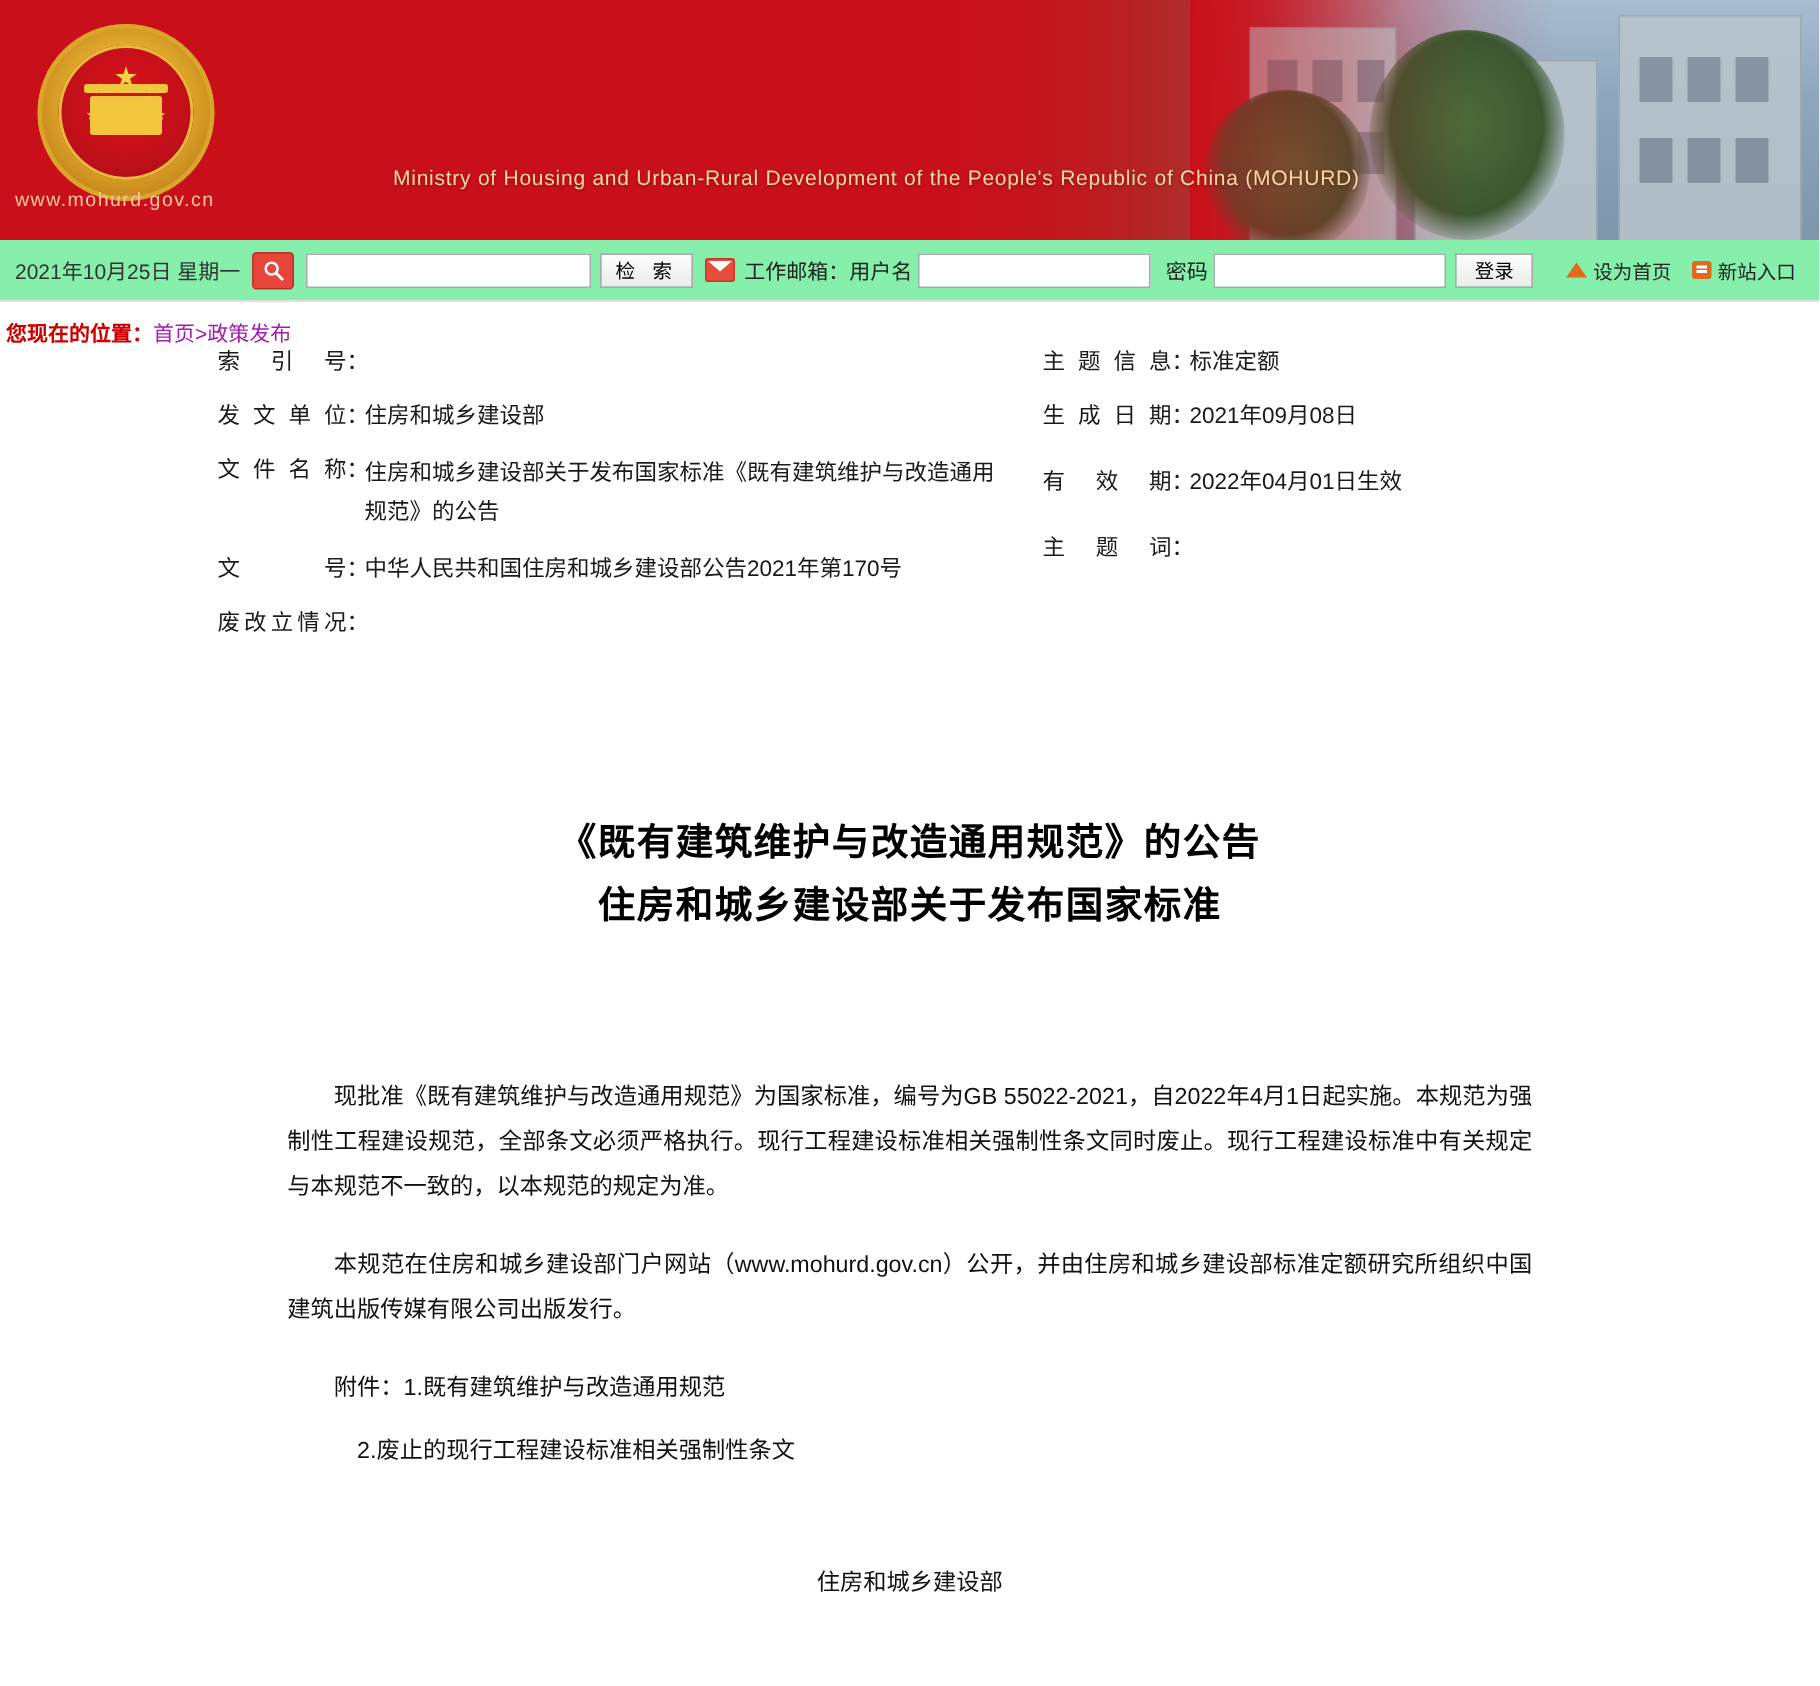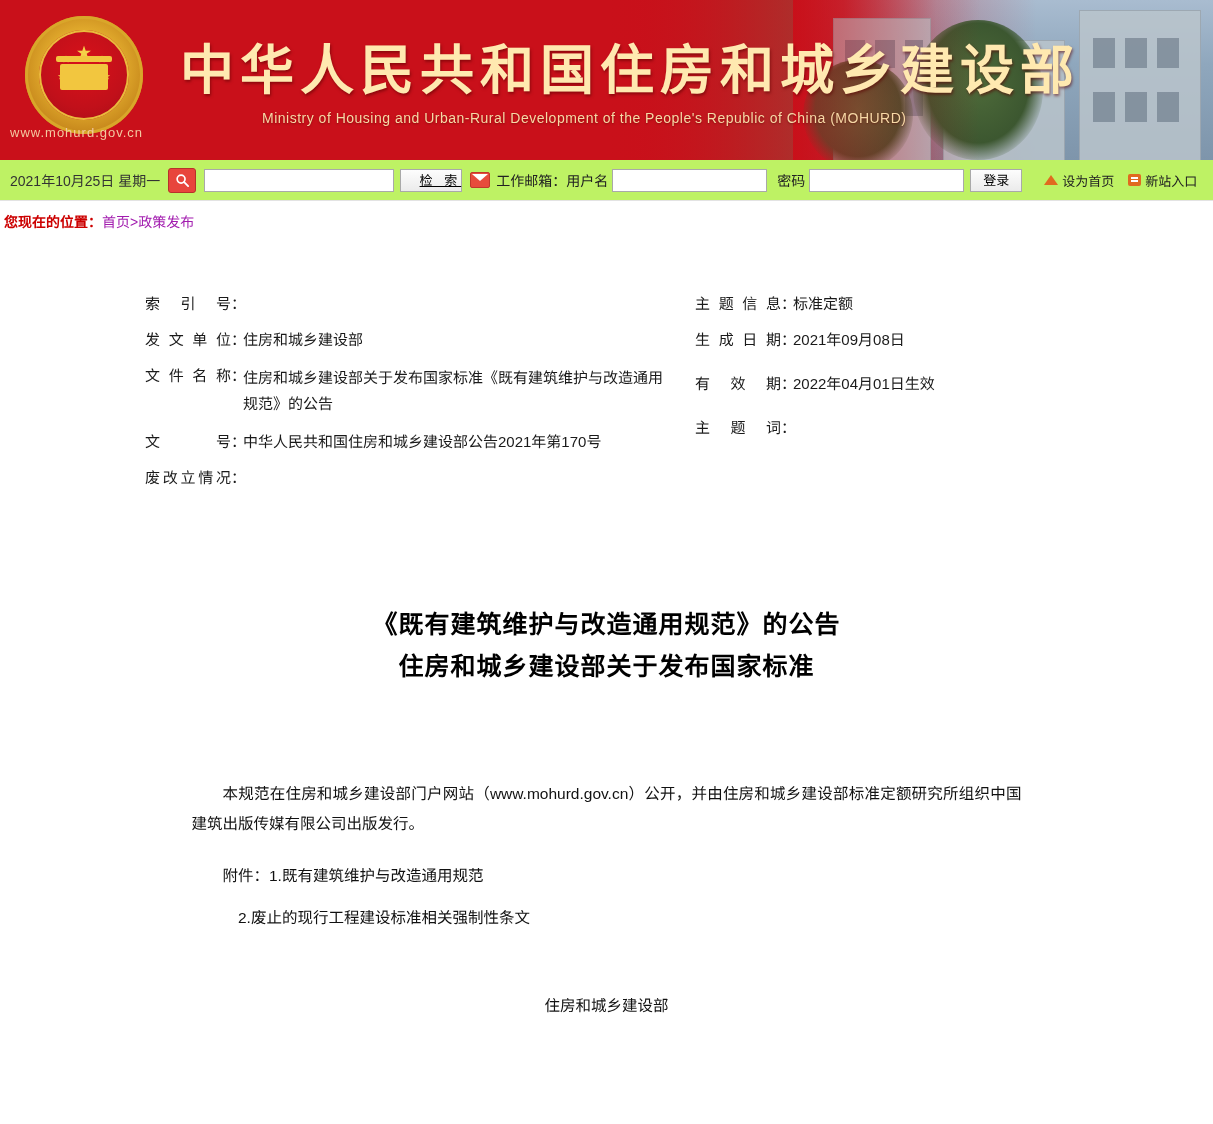--- a/index.html
+++ b/index.html
@@ -111,21 +111,21 @@
     color: #f6d9a6;
     white-space: nowrap;
     text-shadow: 0 1px 2px rgba(90,0,0,0.5);
   }
 
   
   .toolbar {
     position: relative;
     width: 1213px;
     height: 40px;
-    background: #bef264;
+    background: #86efac;
     border-bottom: 1px solid #e3e3e3;
     display: flex;
     align-items: center;
   }
   .date-text {
     margin-left: 10px;
     font-size: 14px;
     color: #333;
     white-space: nowrap;
   }
@@ -147,26 +147,25 @@
     font-size: 12px;
     padding: 0 4px;
   }
   .btn-search {
     margin-left: 6px;
     width: 62px; height: 23px;
     border: 1px solid #a9a9a9;
     background: linear-gradient(#fdfdfd,#ebebeb);
     font-size: 13px;
     letter-spacing: 4px;
-    text-align: right;
+    text-align: center;
     line-height: 21px;
     cursor: pointer;
     color: #000;
     padding: 0;
-    text-decoration: underline;
   }
   .mail-icon {
     margin-left: 8px;
     width: 18px; height: 14px;
     border: 1px solid #c0392b;
     background: #e74c3c;
     position: relative;
     border-radius: 2px;
   }
   .mail-icon:after {
@@ -237,21 +236,20 @@
     padding: 10px 0 0 4px;
     font-size: 14px;
     white-space: nowrap;
   }
   .breadcrumb .bc-label { color: #cc0000; font-weight: bold; }
   .breadcrumb .bc-path { color: #a21caf; }
 
   
   .meta {
     position: relative;
-    margin-top: 62px;
     width: 1213px;
     display: flex;
   }
   .meta-col { font-size: 15px; color: #1a1a1a; }
   .meta-col.left { width: 520px; margin-left: 145px; }
   .meta-col.right { width: 430px; margin-left: 30px; }
   .meta-row { display: flex; margin-bottom: 14px; line-height: 22px; }
   .meta-key {
     width: 86px;
     text-align: justify;
@@ -327,21 +325,20 @@
       <div class="star">★</div>
       <div class="star s2">★</div>
       <div class="star s3">★</div>
       <div class="star s4">★</div>
       <div class="star s5">★</div>
       <div class="gate"></div>
     </div>
   </div>
 
   <div class="banner-url">www.mohurd.gov.cn</div>
-  <div class="banner-title">中华人民共和国住房和城乡建设部</div>
   <div class="banner-sub">Ministry of Housing and Urban-Rural Development of the People's Republic of China (MOHURD)</div>
 </div>
 
 <div class="toolbar">
   <span class="date-text">2021年10月25日 星期一</span>
 
   <div class="search-icon-btn">
     <svg width="15" height="15" viewBox="0 0 16 16" aria-hidden="true">
       <circle cx="6.5" cy="6.5" r="4.2" fill="none" stroke="#ffffff" stroke-width="1.8"></circle>
       <line x1="9.8" y1="9.8" x2="14" y2="14" stroke="#ffffff" stroke-width="2" stroke-linecap="round"></line>
@@ -438,20 +435,21 @@
 
   </div>
 </div>
 
 <div class="doc-title">
   <div>《既有建筑维护与改造通用规范》的公告</div>
   <div>住房和城乡建设部关于发布国家标准</div>
 </div>
 
 <div class="doc-body">
+  <p>现批准《既有建筑维护与改造通用规范》为国家标准，编号为GB 55022-2021，自2022年4月1日起实施。本规范为强制性工程建设规范，全部条文必须严格执行。现行工程建设标准相关强制性条文同时废止。现行工程建设标准中有关规定与本规范不一致的，以本规范的规定为准。</p>
   <p>本规范在住房和城乡建设部门户网站（www.mohurd.gov.cn）公开，并由住房和城乡建设部标准定额研究所组织中国建筑出版传媒有限公司出版发行。</p>
   <p class="attach">附件：1.既有建筑维护与改造通用规范</p>
   <p class="attach2">2.废止的现行工程建设标准相关强制性条文</p>
 </div>
 
 <div class="sign">
   <div>住房和城乡建设部</div>
 
 </div>
 

